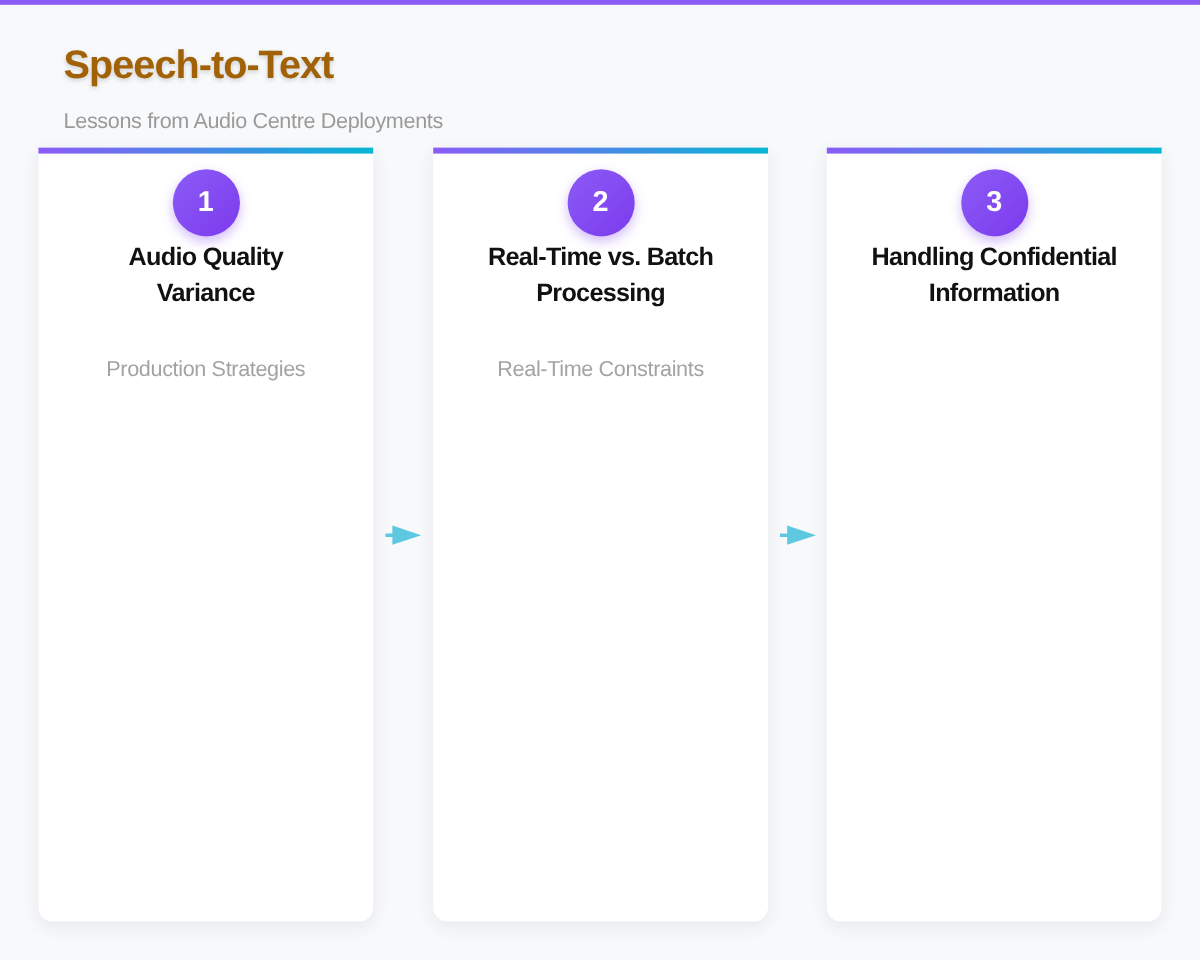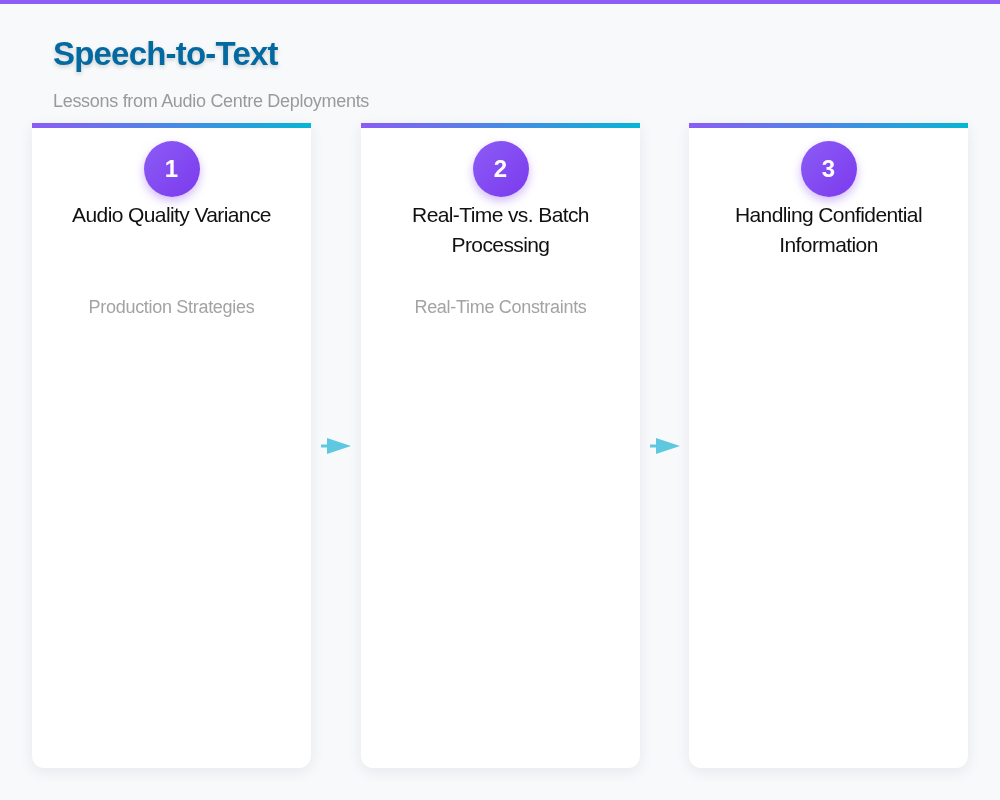--- a/index.html
+++ b/index.html
@@ -8,21 +8,21 @@
       background: #f8f9fb;
       font-family: "Liberation Sans", "DejaVu Sans", sans-serif;
       position: relative;
     }
     .top-bar {
       position: absolute; left: 0; top: 0; width: 1000px; height: 4px;
       background: #8b5cf6;
     }
     .title {
       position: absolute; left: 53px; top: 35px;
-      font-size: 33px; font-weight: 700; color: #0369a1;
+      font-size: 33px; font-weight: 700; color: #a16207;
       letter-spacing: -0.8px;
       text-shadow: 0 2px 4px rgba(0,0,0,0.18);
     }
     .subtitle {
       position: absolute; left: 53px; top: 91px;
       font-size: 18px; color: #9a9a9a; letter-spacing: -0.3px;
     }
     .card {
       position: absolute; top: 123px; width: 279px; height: 645px;
       background: #ffffff;
@@ -37,21 +37,21 @@
     .badge {
       position: absolute; left: 50%; top: 18px; margin-left: -28px;
       width: 56px; height: 56px; border-radius: 50%;
       background: linear-gradient(135deg, #8b5cf6, #7c3aed);
       box-shadow: 0 4px 10px rgba(124,58,237,0.35);
       color: #ffffff; font-size: 24px; font-weight: 700;
       line-height: 56px; text-align: center;
     }
     .card-title {
       position: absolute; left: 10px; right: 10px; top: 77px;
-      font-size: 21px; font-weight: 400; color: #111111;
+      font-size: 21px; font-weight: 700; color: #111111;
       line-height: 30px; letter-spacing: -0.6px;
     }
     .card-desc {
       position: absolute; left: 20px; right: 20px; top: 148px;
       font-size: 18px; color: #a3a3a3; line-height: 32px; letter-spacing: -0.3px; margin-top: 20px;
     }
     .arrow {
       position: absolute; top: 436px; width: 30px; height: 20px;
     }
   </style>

